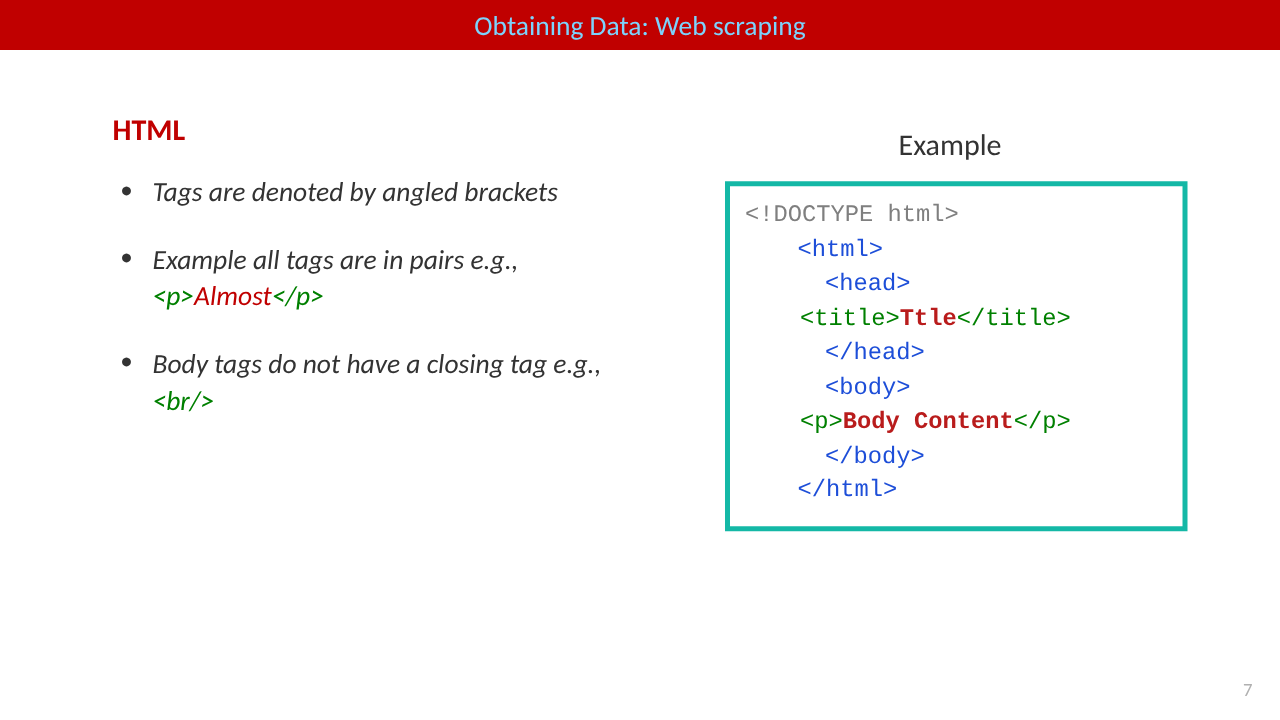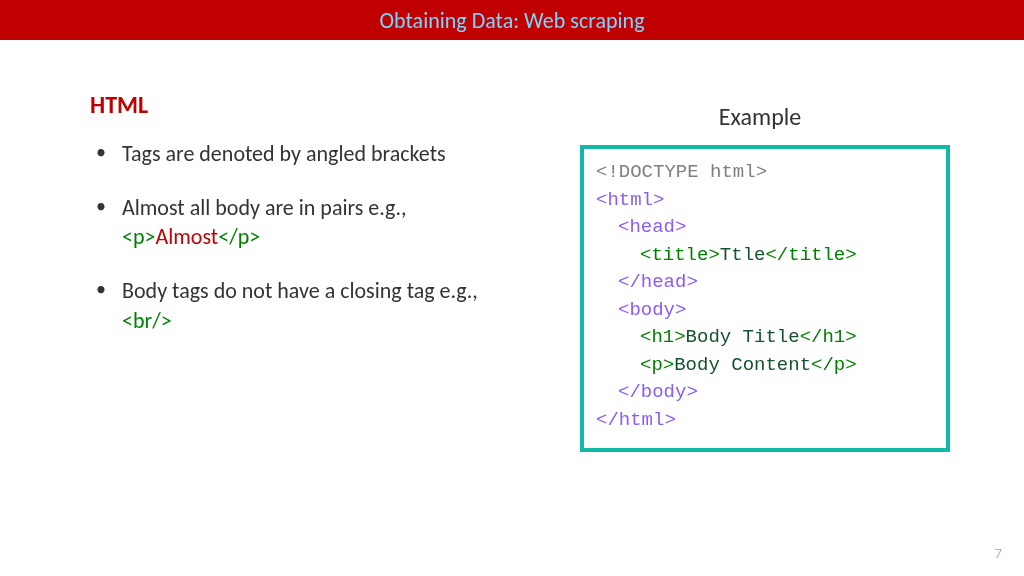--- a/index.html
+++ b/index.html
@@ -42,20 +42,21 @@
     .bullet-list {
       list-style: none;
     }
     .bullet-list li {
       position: relative;
       padding-left: 32px;
       font-size: 22px;
       color: #333333;
       line-height: 1.35;
       margin-bottom: 24px;
+      font-style: italic;
     }
     .bullet-list li::before {
       content: "•";
       position: absolute;
       left: 6px;
       top: 0;
       font-size: 20px;
       color: #333333;
     }
     .right-col {
@@ -72,23 +73,23 @@
     }
     .code-box {
       width: 370px;
       border: 4px solid #14b8a6;
       background: #ffffff;
       padding: 10px 12px 14px 12px;
       font-family: Consolas, 'Courier New', monospace;
       font-size: 19px;
       line-height: 1.45;
     }
-    .cl-tag { color: #8b5cf6; }
+    .cl-tag { color: #1d4ed8; margin-left: 42px; }
     .cl-green { color: #008000; }
-    .cl-text { color: #14532d; }
+    .cl-text { color: #b91c1c; font-weight: bold; }
     .cl-red { color: #c00000; }
     .cl-grey { color: #7f7f7f; }
     .ind1 { padding-left: 22px; display: inline-block; }
     .ind2 { padding-left: 44px; display: inline-block; }
     .page-number {
       position: absolute;
       bottom: 14px;
       right: 22px;
       color: #b0b0b0;
       font-size: 15px;
@@ -102,38 +103,37 @@
 </div>
 
 <div class="content">
   <div class="left-col">
     <div class="section-heading">HTML</div>
     <ul class="bullet-list">
       <li>
         <span>Tags are denoted by angled brackets</span>
       </li>
       <li>
-        <span>Almost all body are in pairs e.g., </span><span class="cl-green">&lt;p&gt;</span><span class="cl-red">Almost</span><span class="cl-green">&lt;/p&gt;</span>
+        <span>Example all tags are in pairs e.g., </span><span class="cl-green">&lt;p&gt;</span><span class="cl-red">Almost</span><span class="cl-green">&lt;/p&gt;</span>
       </li>
       <li>
         <span>Body tags do not have a closing tag e.g., </span><span class="cl-green">&lt;br/&gt;</span>
       </li>
     </ul>
   </div>
 
   <div class="right-col">
     <div class="example-heading">Example</div>
     <div class="code-box">
       <div><span class="cl-grey">&lt;!DOCTYPE html&gt;</span></div>
       <div><span class="cl-tag">&lt;html&gt;</span></div>
       <div><span class="ind1 cl-tag">&lt;head&gt;</span></div>
       <div><span class="ind2"><span class="cl-green">&lt;title&gt;</span><span class="cl-text">Ttle</span><span class="cl-green">&lt;/title&gt;</span></span></div>
       <div><span class="ind1 cl-tag">&lt;/head&gt;</span></div>
       <div><span class="ind1 cl-tag">&lt;body&gt;</span></div>
-      <div><span class="ind2"><span class="cl-green">&lt;h1&gt;</span><span class="cl-text">Body Title</span><span class="cl-green">&lt;/h1&gt;</span></span></div>
       <div><span class="ind2"><span class="cl-green">&lt;p&gt;</span><span class="cl-text">Body Content</span><span class="cl-green">&lt;/p&gt;</span></span></div>
       <div><span class="ind1 cl-tag">&lt;/body&gt;</span></div>
       <div><span class="cl-tag">&lt;/html&gt;</span></div>
     </div>
   </div>
 </div>
 
 <div class="page-number">7</div>
 
 </body></html>

